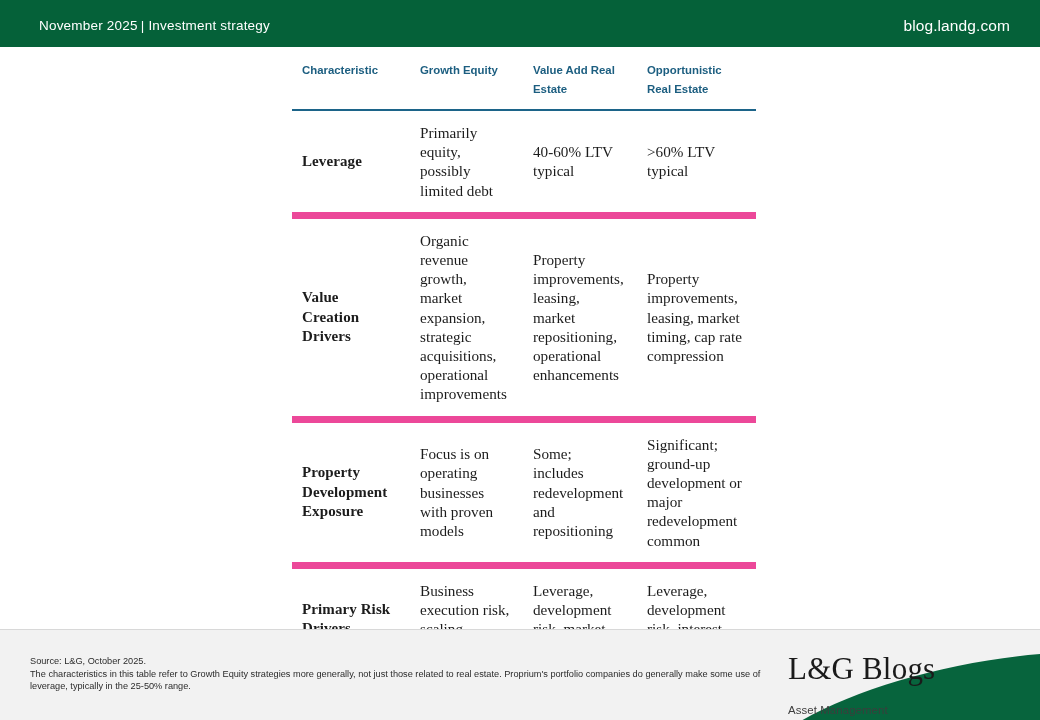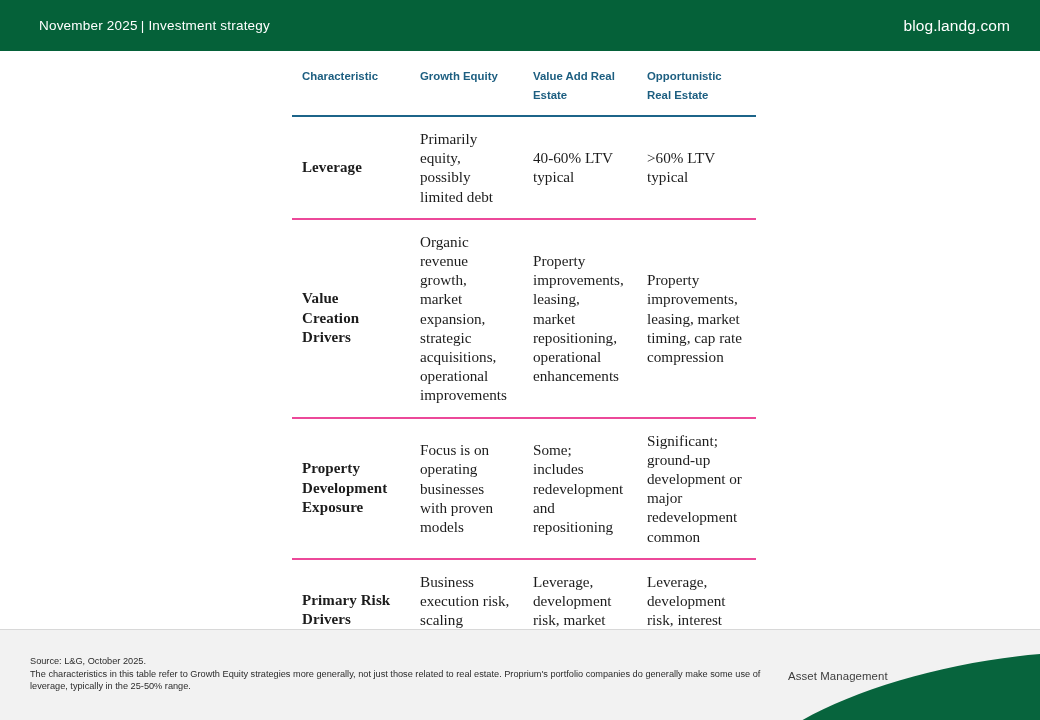--- a/index.html
+++ b/index.html
@@ -44,21 +44,21 @@
     color: #ffffff;
     font-size: 15.5px;
     letter-spacing: 0.1px;
     white-space: nowrap;
     text-align: right;
   }
 
   
   .slide-body {
     position: absolute;
-    top: 53px; left: 0;
+    top: 47px; left: 0;
     width: 1040px;
     height: 578px;
     background: #ffffff;
   }
 
   
   .table-wrap {
     position: absolute;
     left: 292px;
     top: 10px;
@@ -87,21 +87,21 @@
   }
   table.comp-table thead th.c1 { padding-left: 10px; }
 
   table.comp-table tbody td {
     vertical-align: middle;
     font-family: "Liberation Serif", serif;
     font-size: 15.2px;
     line-height: 19.2px;
     color: #1c1c1c;
     padding: 12px 12px 12px 10px;
-    border-bottom: 2px solid #ec4899;
+    border-bottom: 7px solid #ec4899;
   }
   table.comp-table tbody td.rowhead {
     font-weight: bold;
     font-size: 15px;
     line-height: 19.2px;
     letter-spacing: 0.1px;
   }
   table.comp-table tbody tr:last-child td { border-bottom: 1px solid #dedede; }
 
   
@@ -261,16 +261,17 @@
   <svg class="swoosh" viewBox="0 0 300 91" preserveAspectRatio="none">
     <path d="M 300 10 C 200 18 90 52 40 91 L 300 91 Z" fill="#07643d"></path>
   </svg>
 
   <div class="footer-note">
     <span class="src-line">Source: L&amp;G, October 2025.</span>
     <span>The characteristics in this table refer to Growth Equity strategies more generally, not just those related to real estate. Proprium's portfolio companies do generally make some use of leverage, typically in the 25-50% range.</span>
   </div>
 
   <div class="logo-block">
+    <div class="logo-main">L&amp;G Blogs</div>
     <div class="logo-sub">Asset Management</div>
   </div>
 
 </div>
 
 </body></html>

